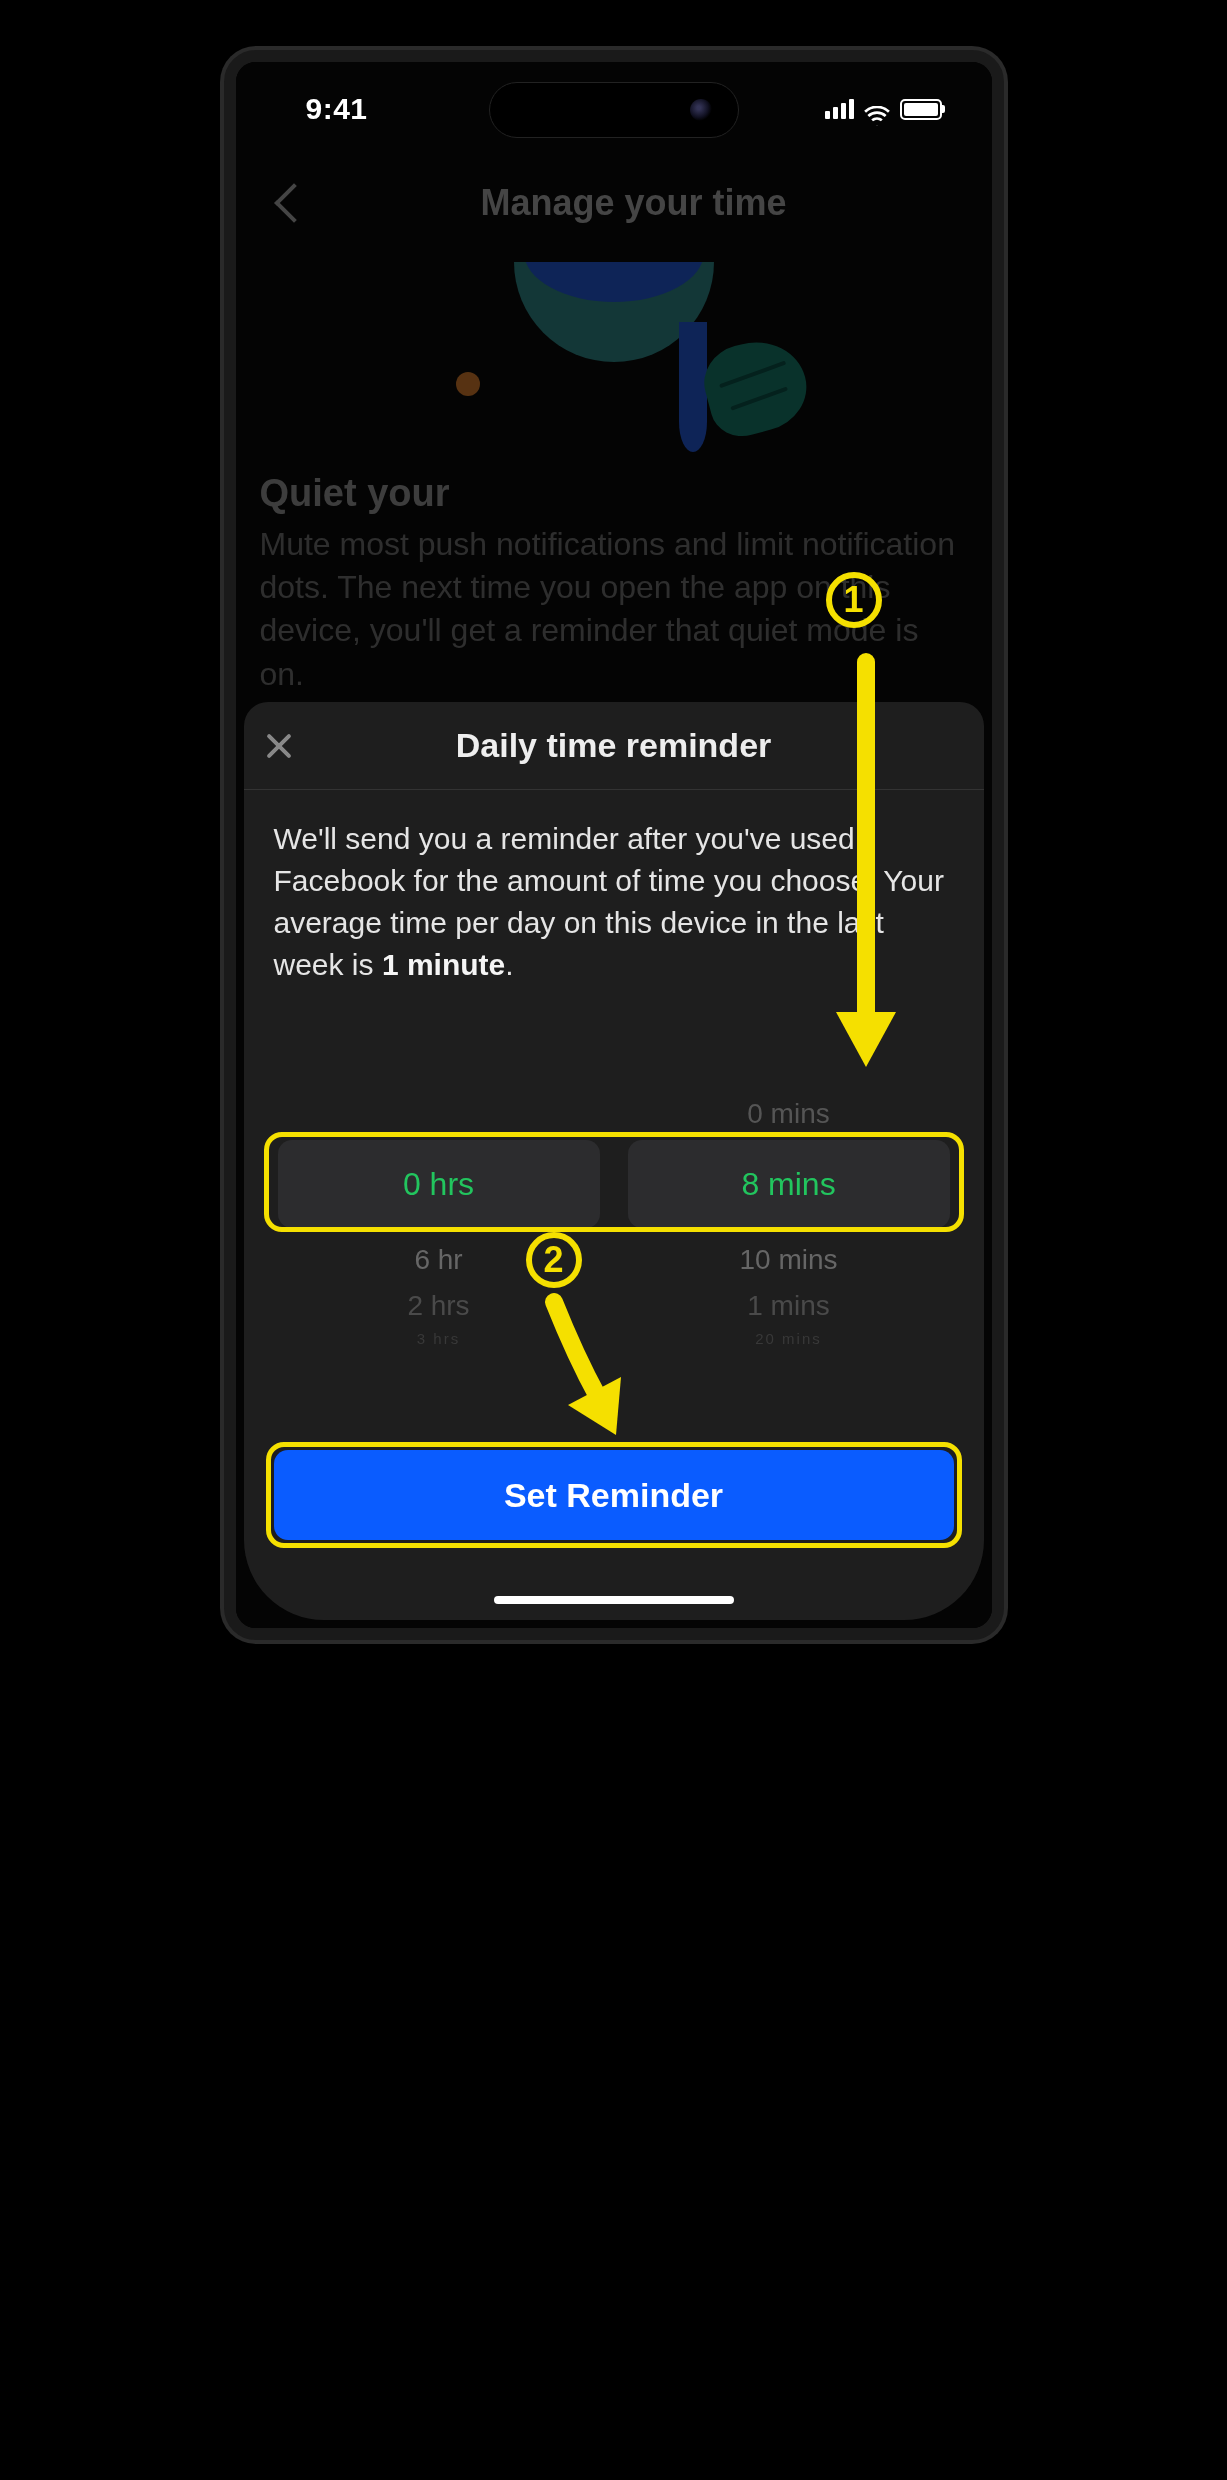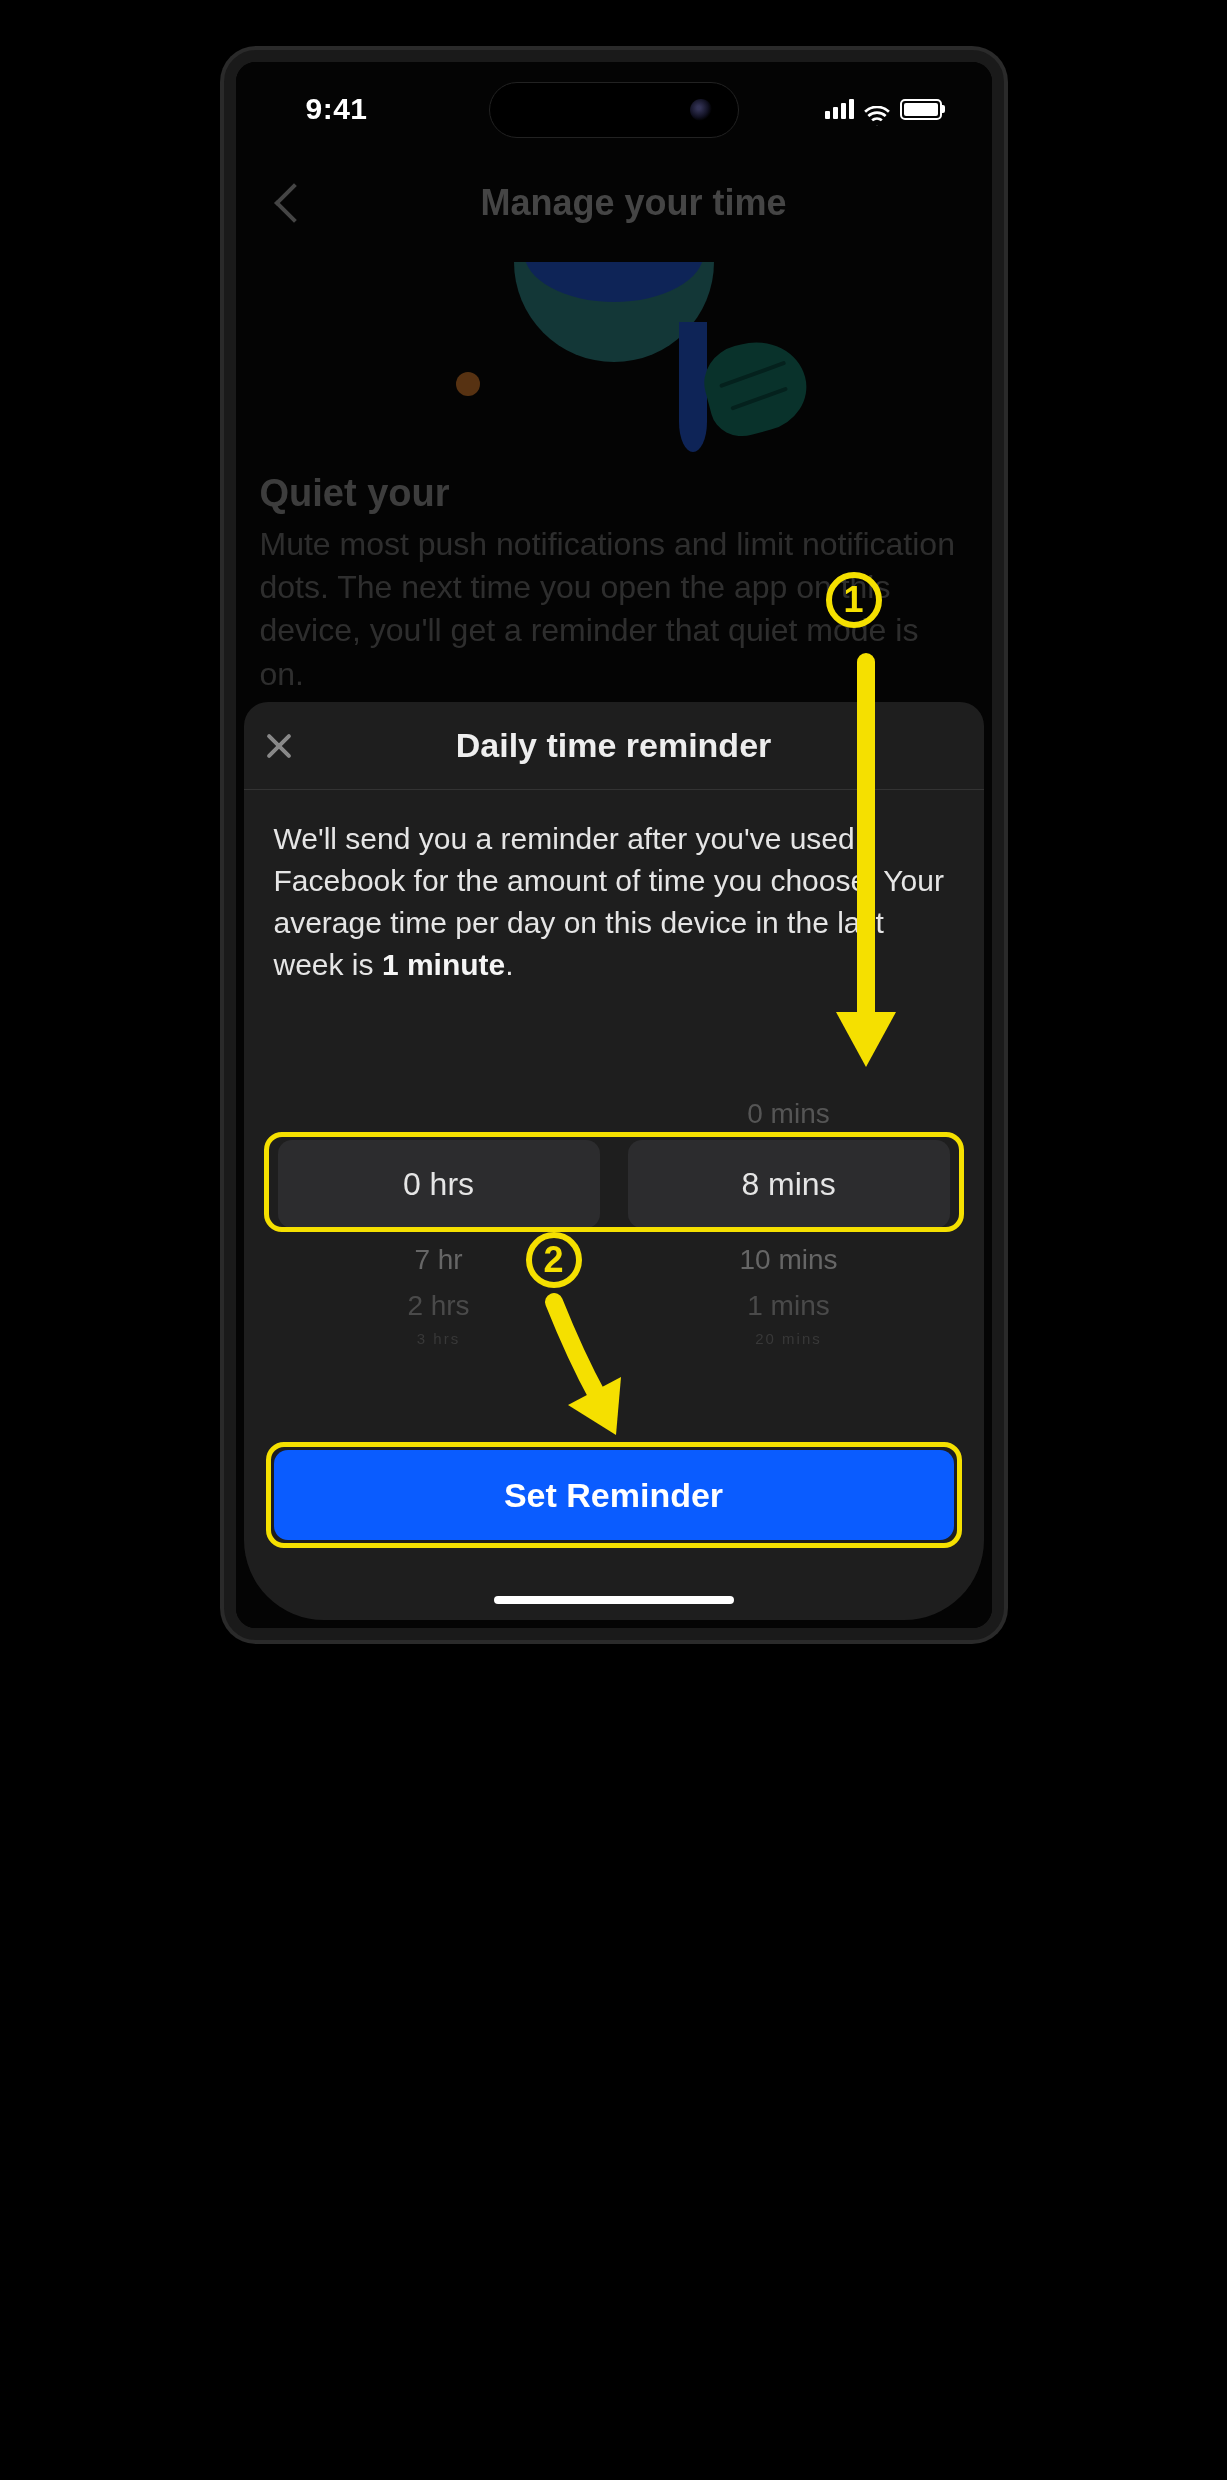--- a/index.html
+++ b/index.html
@@ -294,21 +294,21 @@
       position: absolute;
       top: 48px;
       left: 4px;
       right: 4px;
       height: 88px;
       background: #2c2c2e;
       border-radius: 14px;
       display: flex;
       align-items: center;
       justify-content: center;
-      color: #e5e5e5;
+      color: #22c55e;
       font-size: 32px;
     }
     .picker-opt {
       position: absolute;
       left: 0;
       right: 0;
       text-align: center;
       font-size: 28px;
     }
     .op-above   { top: 6px; color: #555;}
@@ -440,21 +440,21 @@
         <div class="sheet-title">Daily time reminder</div>
       </div>
       <div class="sheet-body">
         <span>We'll send you a reminder after you've used Facebook for the amount of time you choose. Your average time per day on this device in the last week is </span><span class="bold-inline">1 minute</span><span>.</span>
       </div>
 
       <div class="picker-wrapper">
         <div class="picker-cols">
           <div class="picker-col">
             <div class="picker-selected">0 hrs</div>
-            <div class="picker-opt op-below1">7 hr</div>
+            <div class="picker-opt op-below1">6 hr</div>
             <div class="picker-opt op-below2">2 hrs</div>
             <div class="picker-opt op-below3">3 hrs</div>
           </div>
           <div class="picker-col">
             <div class="picker-opt op-above">0 mins</div>
             <div class="picker-selected">8 mins</div>
             <div class="picker-opt op-below1">10 mins</div>
             <div class="picker-opt op-below2">1 mins</div>
             <div class="picker-opt op-below3">20 mins</div>
           </div>

